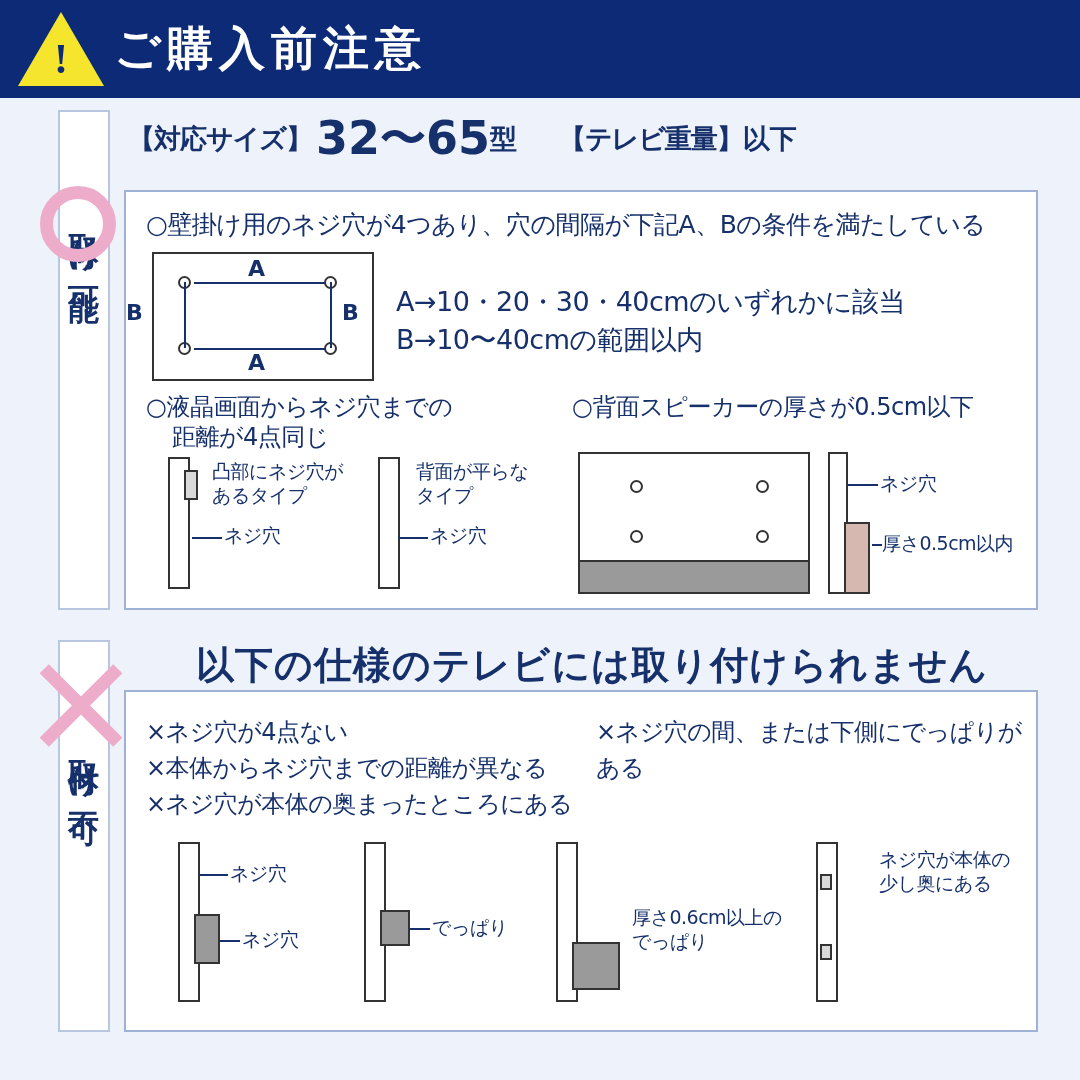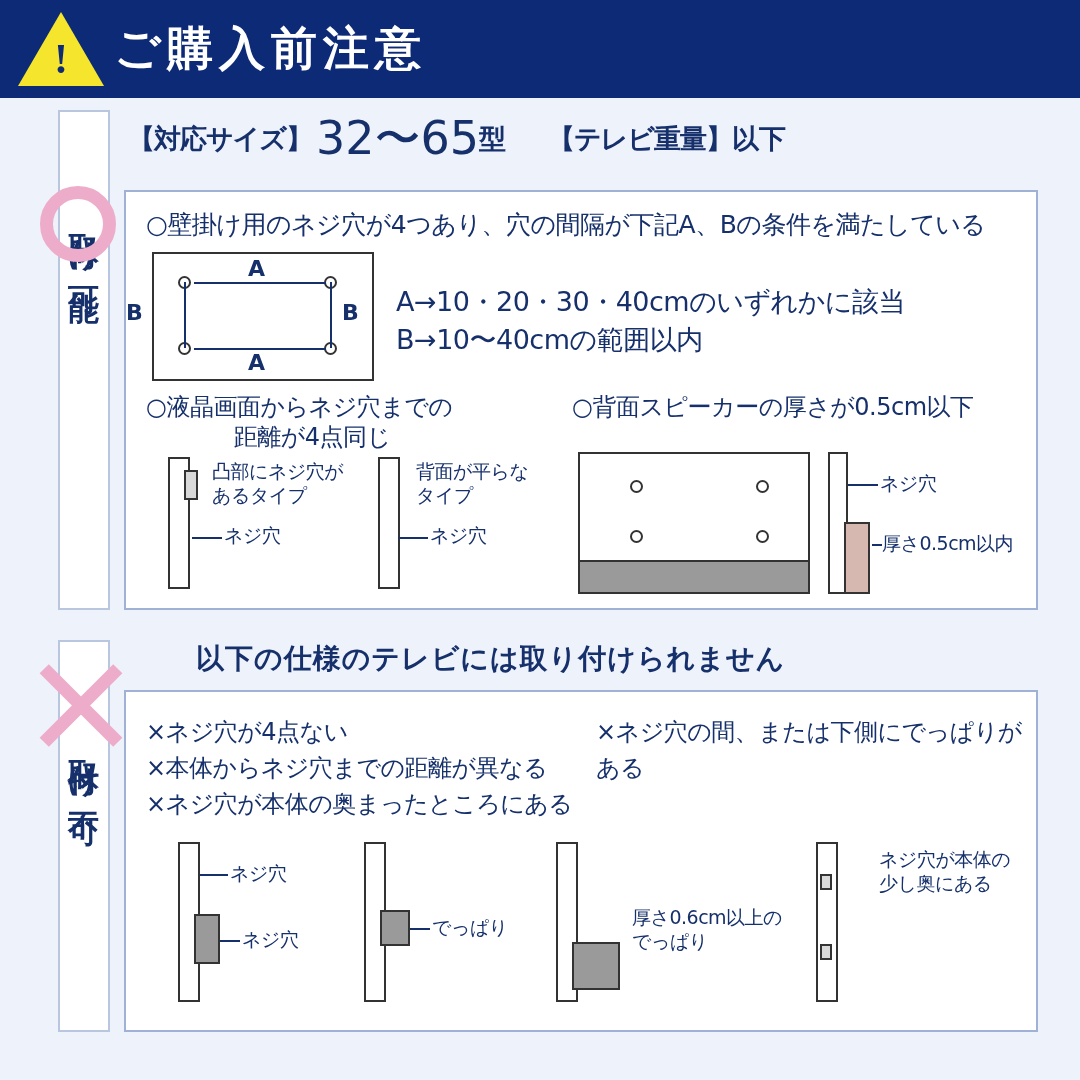--- a/index.html
+++ b/index.html
@@ -95,21 +95,21 @@
     box-sizing: border-box;
   }
   .spec-label {
     font-size: 27px;
     font-weight: bold;
     letter-spacing: -1px;
     font-family: "DejaVu Sans", sans-serif;
   }
   .spec-value {
     font-size: 46px;
-    font-weight: normal;
+    font-weight: bold;
     margin-left: 4px;
     font-family: "DejaVu Sans", sans-serif;
   }
   .spec-suffix {
     font-size: 27px;
     font-weight: bold;
     font-family: "DejaVu Sans", sans-serif;
   }
   .spec-gap { width: 42px; }
 
@@ -195,21 +195,21 @@
     left: 124px; top: 690px;
     width: 914px; height: 342px;
     background: #ffffff;
     border: 2px solid #9fb2d6;
     box-sizing: border-box;
     z-index: 3;
   }
   .ng-heading {
     position: absolute;
     left: 196px; top: 640px;
-    font-size: 28px;
+    font-size: 38px;
     font-weight: bold;
     letter-spacing: 1px;
     color: #16306b;
     font-family: "DejaVu Sans", sans-serif;
     z-index: 3;
   }
 
   .ok-line1 {
     position: absolute;
     left: 20px; top: 16px;
@@ -257,21 +257,20 @@
     font-family: "DejaVu Sans", sans-serif;
     letter-spacing: -0.5px;
   }
 
   .ok-sub {
     position: absolute;
     font-size: 24px;
     font-family: "DejaVu Sans", sans-serif;
     letter-spacing: -0.5px;
     line-height: 1.25;
-    text-align: center;
   }
 
   .small-note {
     position: absolute;
     font-size: 19px;
     color: #16306b;
     font-family: "DejaVu Sans", sans-serif;
     line-height: 1.25;
     letter-spacing: -0.5px;
   }

